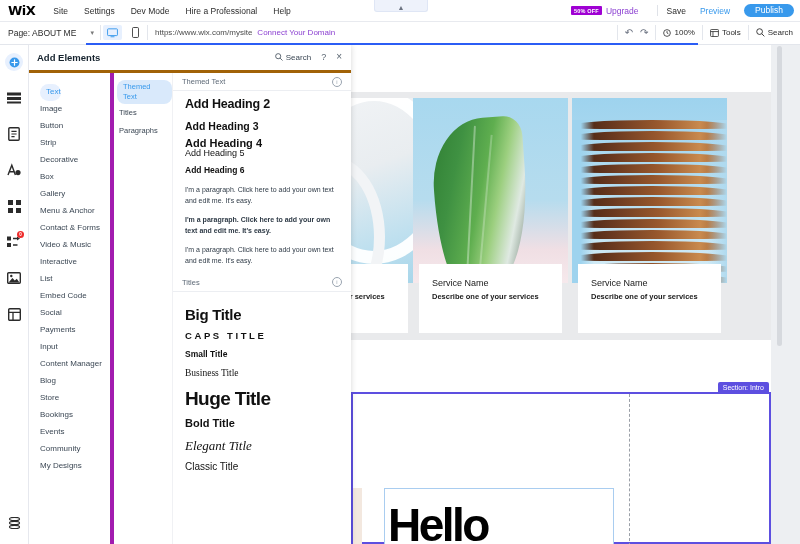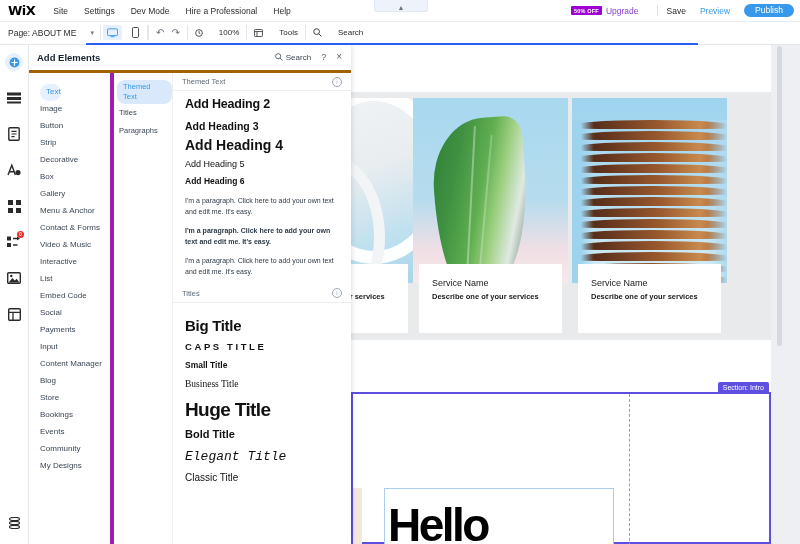--- a/index.html
+++ b/index.html
@@ -31,21 +31,21 @@
           display:flex;align-items:center;z-index:39;}
   .page-sel{display:flex;align-items:center;font-size:8.5px;color:#2b2b2b;margin-left:8px;width:92px;}
   .chev{margin-left:auto;margin-right:6px;font-size:7px;color:#7a7a7a;}
   .sb-div{width:1px;height:15px;background:#e3e6ec;}
   .dev-btn{width:19px;height:15px;display:flex;align-items:center;justify-content:center;margin:0 2px;border-radius:2px;}
   .dev-btn.active{background:#e7f0fe;}
   .urlbox{flex:1;display:flex;align-items:center;margin:0 7px;}
   .urltext{font-size:8px;color:#4b4b4b;}
   .urllink{font-size:8px;color:#8b3fd1;margin-left:5px;}
   .zoomgrp{display:flex;align-items:center;gap:7px;padding:0 7px;font-size:8px;color:#2b2b2b;}
-  .zoomgrp .ic{display:flex;align-items:center;gap:16px;}
+  .zoomgrp .ic{display:flex;align-items:center;gap:3px;}
 
   
   .progressline{position:absolute;left:86px;top:43px;width:612px;height:2px;background:#2b5df5;z-index:41;}
 
   
   .tophandle{position:absolute;left:374px;top:0px;width:52px;height:11px;background:#eef2fb;
              border:1px solid #dfe6f5;border-top:none;border-radius:0 0 3px 3px;z-index:45;
              display:flex;align-items:flex-end;justify-content:center;}
   .tophandle .caret{font-size:7px;color:#6b7280;line-height:7px;}
 
@@ -82,32 +82,32 @@
   .prev-col{flex:1;background:#fff;overflow:hidden;position:relative;}
   .sec-head{height:17px;display:flex;align-items:center;justify-content:space-between;
             padding:0 9px;border-bottom:1px solid #eceef2;}
   .sec-head .t{font-size:7.5px;color:#5e6a77;}
   .info-ic{width:8px;height:8px;border-radius:50%;border:1px solid #9aa4b0;color:#9aa4b0;font-size:6px;
            display:flex;align-items:center;justify-content:center;line-height:1;}
   .prev-inner{padding:7px 12px 0 12px;}
   .h1s{font-size:21px;font-weight:bold;letter-spacing:-0.6px;color:#111;margin:6px 0 9px;line-height:1;}
   .h2s{font-size:12.5px;font-weight:bold;letter-spacing:-0.2px;color:#111;margin:0 0 10px;line-height:1;}
   .h3s{font-size:10.5px;font-weight:bold;color:#111;margin:0 0 7px;line-height:1;}
-  .h4s{font-size:14px;font-weight:bold;color:#111;margin:0 0 8px;line-height:1;}
+  .h4s{font-size:11px;font-weight:bold;color:#111;margin:0 0 0;line-height:1;}
   .h5s{font-size:9px;font-weight:normal;color:#111;margin:0 0 8px;line-height:1;}
   .h6s{font-size:8.5px;font-weight:bold;color:#111;margin:0 0 9px;line-height:1;}
   .para{font-size:7px;color:#2e3a46;line-height:11px;margin:0 0 8px;}
   .para.b{font-weight:bold;}
   .t-big{font-size:15px;font-weight:bold;letter-spacing:-0.3px;color:#111;margin:8px 0 9px;line-height:1;}
   .t-caps{font-size:9.5px;font-weight:bold;letter-spacing:2.6px;color:#111;margin:0 0 10px;line-height:1;}
   .t-small{font-size:8.5px;font-weight:bold;color:#111;margin:0 0 10px;line-height:1;}
   .t-business{font-family:"Liberation Serif","DejaVu Serif",serif;font-size:9.5px;color:#111;margin:8px 0 11px;line-height:1;}
   .t-huge{font-size:19px;font-weight:bold;letter-spacing:-0.6px;color:#111;margin:0 0 10px;line-height:1;}
   .t-bold{font-size:11px;font-weight:bold;color:#111;margin:0 0 10px;line-height:1;}
-  .t-elegant{font-family:Liberation Mono, monospace;font-style:italic;font-size:13px;color:#111;margin:0 0 10px;line-height:1;}
+  .t-elegant{font-family:Liberation Serif, serif;font-style:italic;font-size:13px;color:#111;margin:0 0 10px;line-height:1;}
   .t-classic{font-size:10px;color:#111;margin:0 0 8px;line-height:1;}
 
   
   .canvas{position:absolute;left:351px;top:44px;width:449px;height:500px;overflow:hidden;background:#edeff2;}
   .page-white{position:absolute;left:0;top:0;width:420px;height:500px;background:#fff;}
   .services-band{position:absolute;left:0;top:48px;width:420px;height:248px;background:#e9eaec;}
   .card{position:absolute;width:141px;}
   .card .img{width:155px;height:185px;background:#cfe3ef;position:relative;overflow:hidden;}
   .card .txt{position:absolute;left:6px;top:166px;width:143px;height:69px;background:#fff;
              padding:14px 0 0 13px;box-sizing:border-box;}
@@ -195,20 +195,24 @@
         <rect x="0.7" y="0.7" width="12.6" height="8.6" rx="1" fill="none" stroke="#3899ec" stroke-width="1.2"></rect>
         <rect x="4.5" y="10.2" width="5" height="1.2" fill="#3899ec"></rect>
       </svg>
     </div>
     <div class="dev-btn">
       <svg width="7" height="11" viewBox="0 0 9 14">
         <rect x="0.6" y="0.6" width="7.8" height="12.8" rx="1.4" fill="none" stroke="#2b2b2b" stroke-width="1.1"></rect>
       </svg>
     </div>
     <div class="sb-div"></div>
+    <div class="urlbox">
+      <span class="urltext">https://www.wix.com/mysite</span>
+      <span class="urllink">Connect Your Domain</span>
+    </div>
     <div class="sb-div"></div>
     <div class="zoomgrp">
       <span style="font-size:10px;color:#6b7280;">↶</span>
       <span style="font-size:10px;color:#6b7280;">↷</span>
       <span class="sb-div"></span>
       <span class="ic">
         <svg width="8" height="8" viewBox="0 0 10 10">
           <circle cx="5" cy="5" r="4.2" fill="none" stroke="#2b2b2b" stroke-width="1"></circle>
           <path d="M5 2.6V5l1.7 1" fill="none" stroke="#2b2b2b" stroke-width="1"></path>
         </svg>

